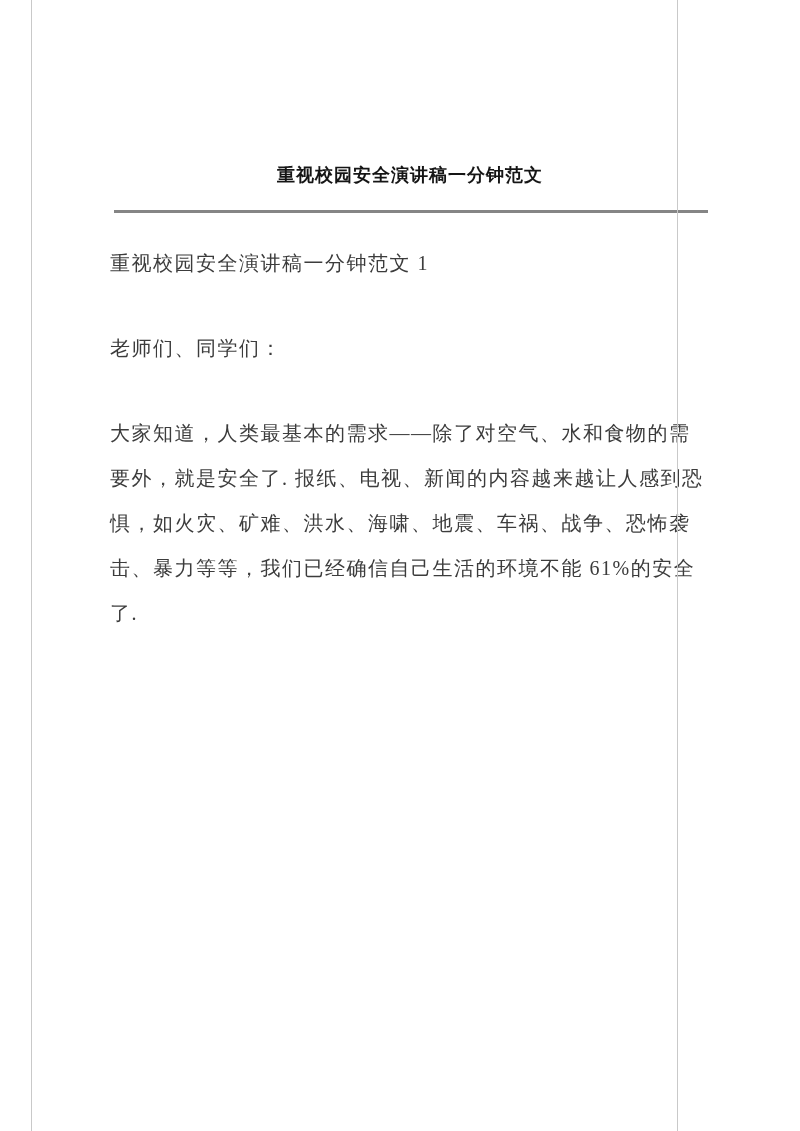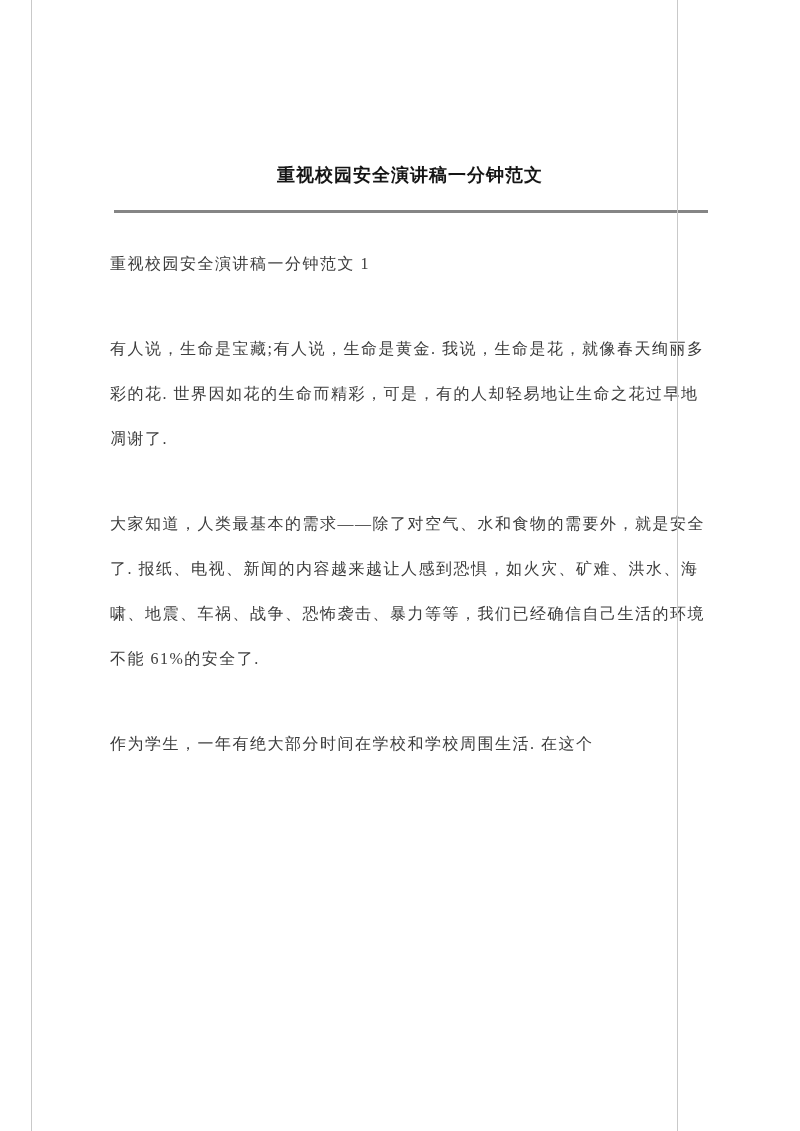--- a/index.html
+++ b/index.html
@@ -42,21 +42,21 @@
   }
 
   .title-divider {
     height: 3px;
     background: #858585;
     margin: 0 2px 28px 4px;
   }
 
   .para {
     margin: 0 3px 40px 0;
-    font-size: 16px;
+    font-size: 20px;
     line-height: 45px;
     color: #3c3c3c;
     letter-spacing: 1.5px;
     text-align: left;
     word-break: break-all;
   }
 </style>
 </head>
 <body>
 
@@ -64,21 +64,20 @@
   <div class="page-border left"></div>
   <div class="page-border right"></div>
 
   <div class="content">
     <h1 class="doc-title">重视校园安全演讲稿一分钟范文</h1>
 
     <div class="title-divider"></div>
 
     <p class="para">重视校园安全演讲稿一分钟范文 1</p>
 
+    <p class="para">老师们、同学们：</p>
 
 
-    <p class="para">有人说，生命是宝藏;有人说，生命是黄金. 我说，生命是花，就像春天绚丽多彩的花. 世界因如花的生命而精彩，可是，有的人却轻易地让生命之花过早地凋谢了.</p>
 
     <p class="para">大家知道，人类最基本的需求——除了对空气、水和食物的需要外，就是安全了. 报纸、电视、新闻的内容越来越让人感到恐惧，如火灾、矿难、洪水、海啸、地震、车祸、战争、恐怖袭击、暴力等等，我们已经确信自己生活的环境不能 61%的安全了.</p>
 
-    <p class="para">作为学生，一年有绝大部分时间在学校和学校周围生活. 在这个</p>
   </div>
 </div>
 
 </body></html>

